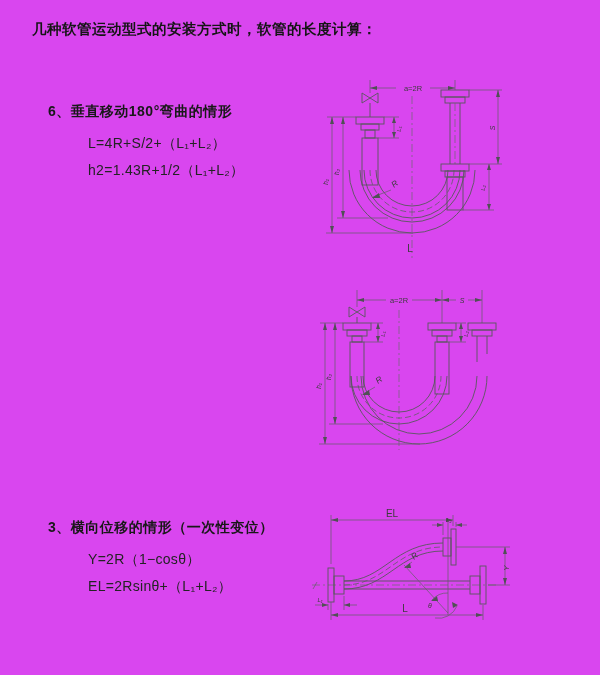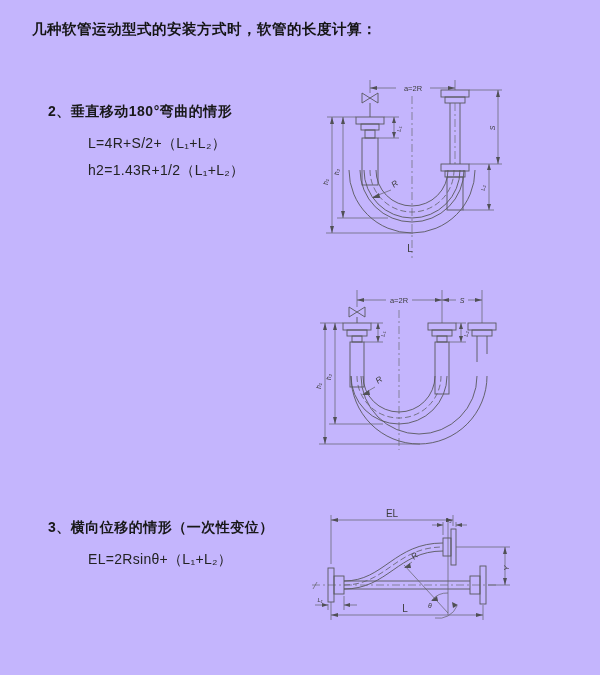--- a/index.html
+++ b/index.html
@@ -1,16 +1,16 @@
 <!DOCTYPE html>
 <html><head>
 <meta charset="utf-8">
 <style>
   html,body{margin:0;padding:0;background:#fff;}
-  .page{position:relative;width:600px;height:675px;background:#c4b5fd;overflow:hidden;
+  .page{position:relative;width:600px;height:675px;background:#d946ef;overflow:hidden;
         font-family:"Liberation Sans",sans-serif;color:#1d1d1d;}
   .title{position:absolute;left:32px;top:20px;font-size:14.5px;font-weight:bold;
          letter-spacing:.5px;color:#151515;}
   .sec{position:absolute;left:48px;}
   .sec-heading{font-size:14px;font-weight:bold;color:#181818;margin-bottom:9px;letter-spacing:.5px;}
   .formula{font-size:14px;color:#232323;margin-left:40px;line-height:27px;letter-spacing:.3px;}
   svg.diag{position:absolute;}
   svg.diag text{font-family:"Liberation Sans",sans-serif;fill:#3c3c3c;}
   .geo{stroke:#58585c;stroke-width:.9;fill:none;}
   .thin{stroke:#606066;stroke-width:.7;fill:none;}
@@ -19,28 +19,29 @@
   .ah{fill:#505055;stroke:none;}
 </style>
 </head>
 <body>
 
 <div class="page">
 
   <div class="title">几种软管运动型式的安装方式时，软管的长度计算：</div>
 
   <div class="sec" style="top:103px">
-    <div class="sec-heading">2、垂直移动180°弯曲的情形</div>
+    <div class="sec-heading">6、垂直移动180°弯曲的情形</div>
     <div class="formula">L=4R+S/2+（L₁+L₂）</div>
     <div class="formula">h2=1.43R+1/2（L₁+L₂）</div>
   </div>
 
 
   <div class="sec" style="top:519px">
     <div class="sec-heading">3、横向位移的情形（一次性变位）</div>
+    <div class="formula">Y=2R（1−cosθ）</div>
     <div class="formula">EL=2Rsinθ+（L₁+L₂）</div>
   </div>
 
   <svg class="diag" style="left:310px;top:70px" width="290" height="200" viewBox="0 0 290 200">
     <defs>
       <pattern id="hatchA" width="4" height="4" patternUnits="userSpaceOnUse">
         <rect width="4" height="4" fill="#fff"></rect>
         <path d="M0,4 L4,0 M0,0 L4,4" stroke="#6b6b70" stroke-width="0.5"></path>
       </pattern>
     </defs>

